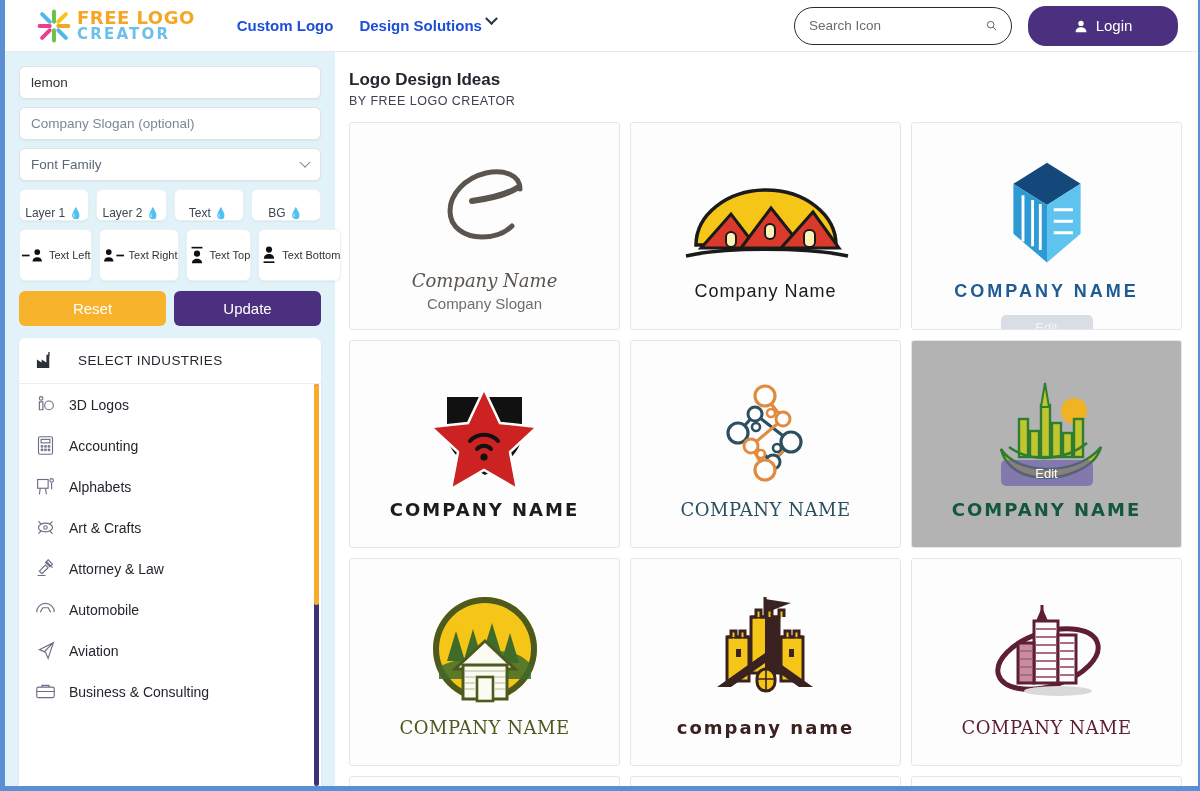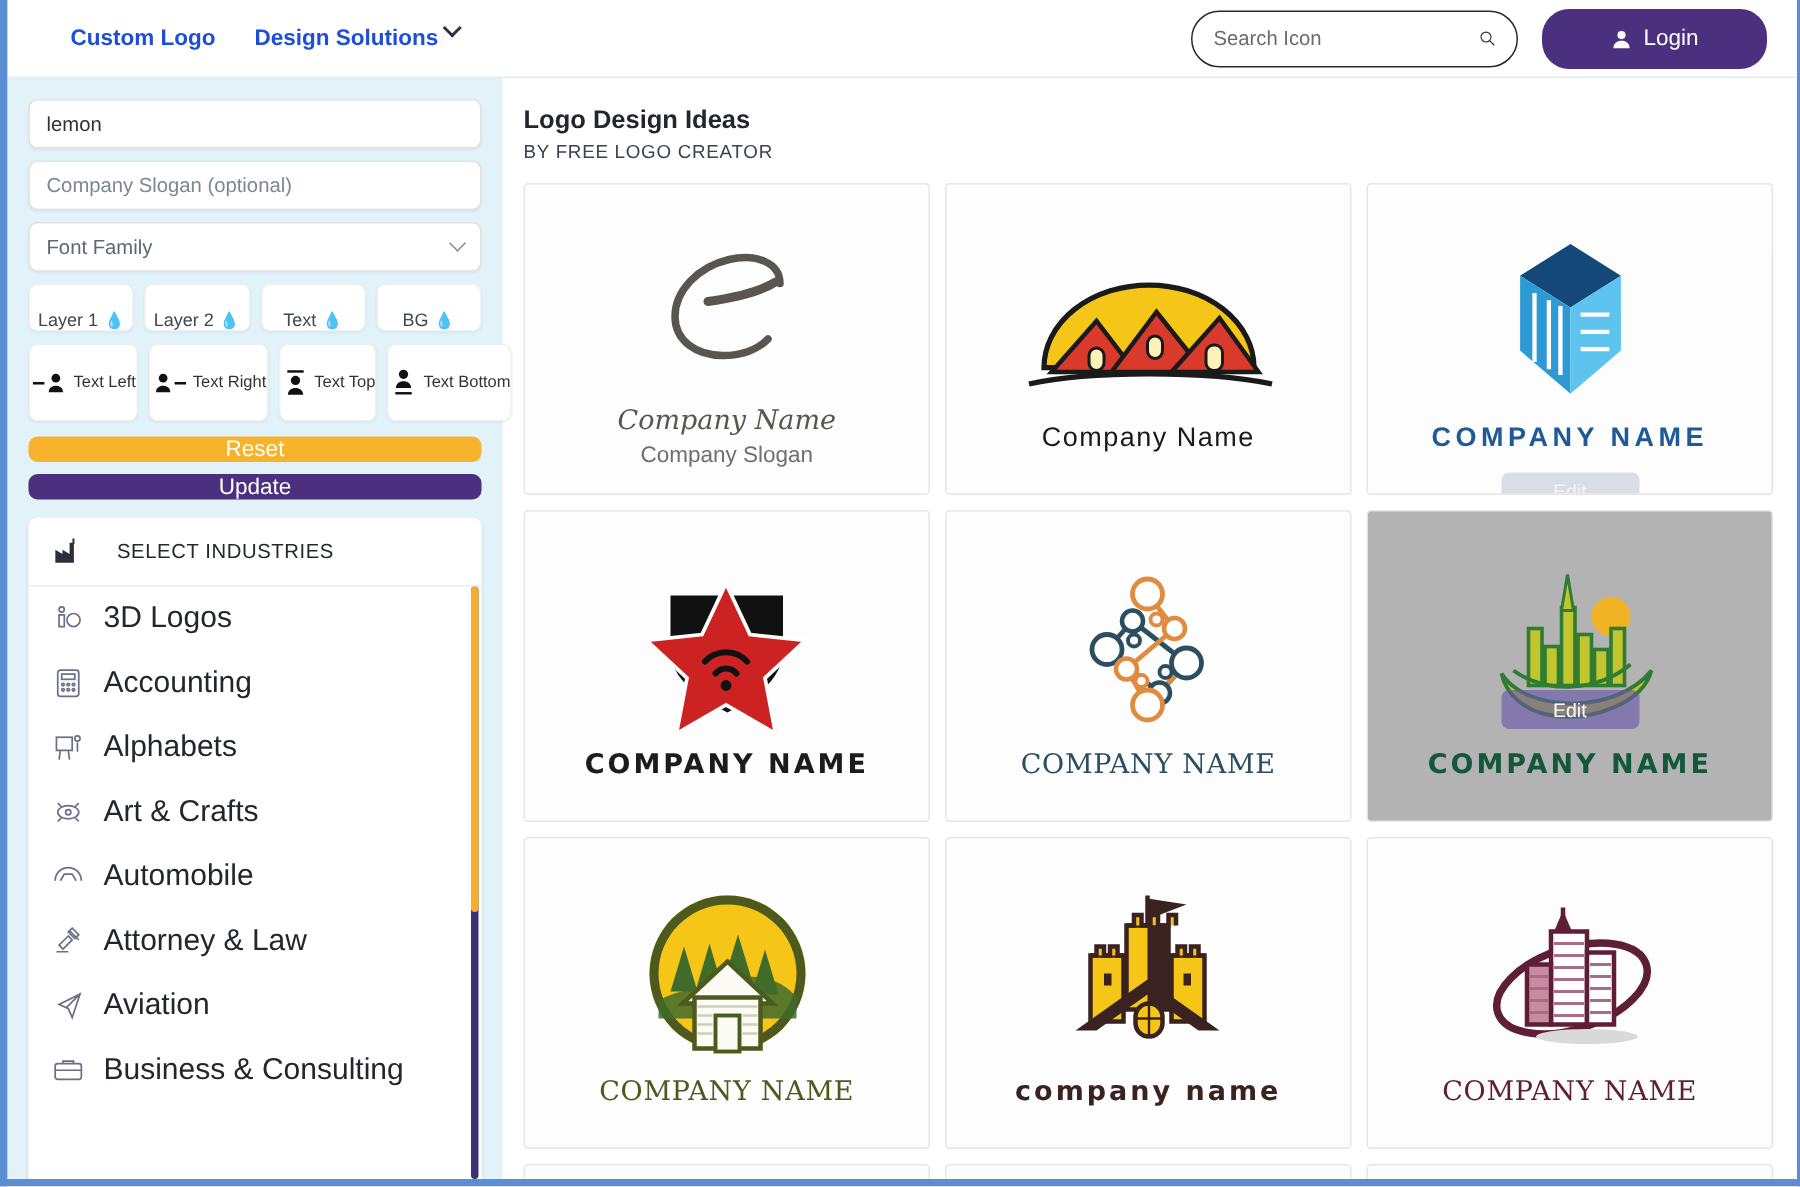--- a/index.html
+++ b/index.html
@@ -79,41 +79,41 @@
   .drop { color: #111; font-size: 11px; }
 
   .align-row { display: flex; gap: 7px; margin-bottom: 10px; }
   .align-btn {
     flex: 1; height: 52px; background: #fff; border: 1px solid #eceff3; border-radius: 6px;
     display: flex; flex-direction: row; align-items: center; justify-content: center;
     gap: 3px; cursor: pointer; box-shadow: 0 1px 2px rgba(0,0,0,.05);
   }
   .align-btn span.lbl { font-size: 11px; color: #333; white-space: nowrap; }
 
-  .action-row { display: flex; gap: 8px; margin-bottom: 12px; flex-direction: column; }
+  .action-row { display: flex; gap: 8px; margin-bottom: 12px; }
   .btn-reset, .btn-update {
     flex: 1; height: 35px; border-radius: 6px; border: none; color: #fff;
     font-size: 15px; cursor: pointer; font-family: "Liberation Sans", sans-serif;
   }
   .btn-reset { background: #f7b32b; }
   .btn-update { background: #4b3080; }
 
   .industries-card {
     background: #fff; border-radius: 6px 6px 0 0; flex: 1;
     display: flex; flex-direction: column; overflow: hidden;
     box-shadow: 0 1px 3px rgba(0,0,0,.07);
   }
   .ind-head {
     display: flex; align-items: center; gap: 24px; padding: 13px 16px;
     border-bottom: 1px solid #ededed; font-size: 13.5px; letter-spacing: .4px; color: #25282f;
   }
   .ind-list { flex: 1; overflow: hidden; position: relative; }
   .ind-item {
     display: flex; align-items: center; gap: 13px; padding: 10px 16px;
-    font-size: 20px; color: #23262e; cursor: pointer;
+    font-size: 14px; color: #23262e; cursor: pointer;
   }
   .ind-icon { width: 21px; height: 21px; flex: 0 0 21px; color: #6a6f86; }
   .ind-scroll {
     position: absolute; right: 2px; top: 0; width: 5px; height: 100%;
     background: #3b3276; border-radius: 3px;
   }
   .ind-thumb { position: absolute; top: 0; left: 0; width: 5px; height: 55%; background: #f7ad2b; border-radius: 3px; }
 
   
   .main { flex: 1; background: #ffffff; padding: 18px 16px 0 14px; overflow: hidden; }
@@ -152,20 +152,38 @@
   .n-forest { font-family: "DejaVu Serif", serif; color: #4d5a1e; font-size: 21px; letter-spacing: .5px; }
   .n-castle { font-family: "DejaVu Sans", sans-serif; font-weight: bold; color: #3a2220; letter-spacing: 2px; font-size: 19px; }
   .n-maroon { font-family: "DejaVu Serif", serif; color: #5e1f36; font-size: 20px; letter-spacing: .5px; }
 </style>
 </head>
 <body>
 
 <div class="viewport">
 
   <div class="header">
+    <div class="brand">
+      <svg class="brand-mark" viewBox="0 0 40 40">
+        <g stroke-width="4.6" stroke-linecap="round" fill="none">
+          <path d="M6 6 L15 15" stroke="#4fb8e8"></path>
+          <path d="M20 3 L20 15" stroke="#6fc04a"></path>
+          <path d="M34 6 L25 15" stroke="#f5c518"></path>
+          <path d="M3 20 L15 20" stroke="#e8408a"></path>
+          <path d="M37 20 L25 20" stroke="#f5a623"></path>
+          <path d="M6 34 L15 25" stroke="#e8408a"></path>
+          <path d="M20 37 L20 25" stroke="#6fc04a"></path>
+          <path d="M34 34 L25 25" stroke="#4fb8e8"></path>
+        </g>
+      </svg>
+      <div class="brand-text">
+        <div class="brand-l1">FREE LOGO</div>
+        <div class="brand-l2">CREATOR</div>
+      </div>
+    </div>
 
     <div class="nav">
       <div class="nav-item">
         <span>Custom Logo</span>
       </div>
       <div class="nav-item">
         <span>Design Solutions</span>
         <span class="caret"></span>
       </div>
     </div>
@@ -303,31 +321,31 @@
           <div class="ind-item">
             <svg class="ind-icon" viewBox="0 0 24 24" fill="none" stroke="#6a6f86" stroke-width="1.3">
               <ellipse cx="12" cy="12" rx="8" ry="5"></ellipse>
                 <circle cx="12" cy="12" r="2"></circle>
               <path d="M4 5l3 3M20 5l-3 3M4 19l3-3M20 19l-3-3"></path>
             </svg>
             <span>Art &amp; Crafts</span>
           </div>
           <div class="ind-item">
             <svg class="ind-icon" viewBox="0 0 24 24" fill="none" stroke="#6a6f86" stroke-width="1.3">
+              <path d="M3 20h9M13 4l7 7M15 2l5 5-3 3-5-5z"></path>
+                <path d="M12 8l-7 7 3 3 7-7z"></path>
+            </svg>
+            <span>Attorney &amp; Law</span>
+          </div>
+          <div class="ind-item">
+            <svg class="ind-icon" viewBox="0 0 24 24" fill="none" stroke="#6a6f86" stroke-width="1.3">
               <path d="M2 15a10 10 0 0120 0"></path>
                 <path d="M6 15l3-5h6l3 5"></path>
             </svg>
             <span>Automobile</span>
-          </div>
-          <div class="ind-item">
-            <svg class="ind-icon" viewBox="0 0 24 24" fill="none" stroke="#6a6f86" stroke-width="1.3">
-              <path d="M3 20h9M13 4l7 7M15 2l5 5-3 3-5-5z"></path>
-                <path d="M12 8l-7 7 3 3 7-7z"></path>
-            </svg>
-            <span>Attorney &amp; Law</span>
           </div>
           <div class="ind-item">
             <svg class="ind-icon" viewBox="0 0 24 24" fill="none" stroke="#6a6f86" stroke-width="1.3">
               <path d="M21 3L10 14M21 3l-6 18-3-7-7-3z"></path>
             </svg>
             <span>Aviation</span>
           </div>
           <div class="ind-item">
             <svg class="ind-icon" viewBox="0 0 24 24" fill="none" stroke="#6a6f86" stroke-width="1.3">
               <rect x="2" y="7" width="20" height="12" rx="2"></rect>

